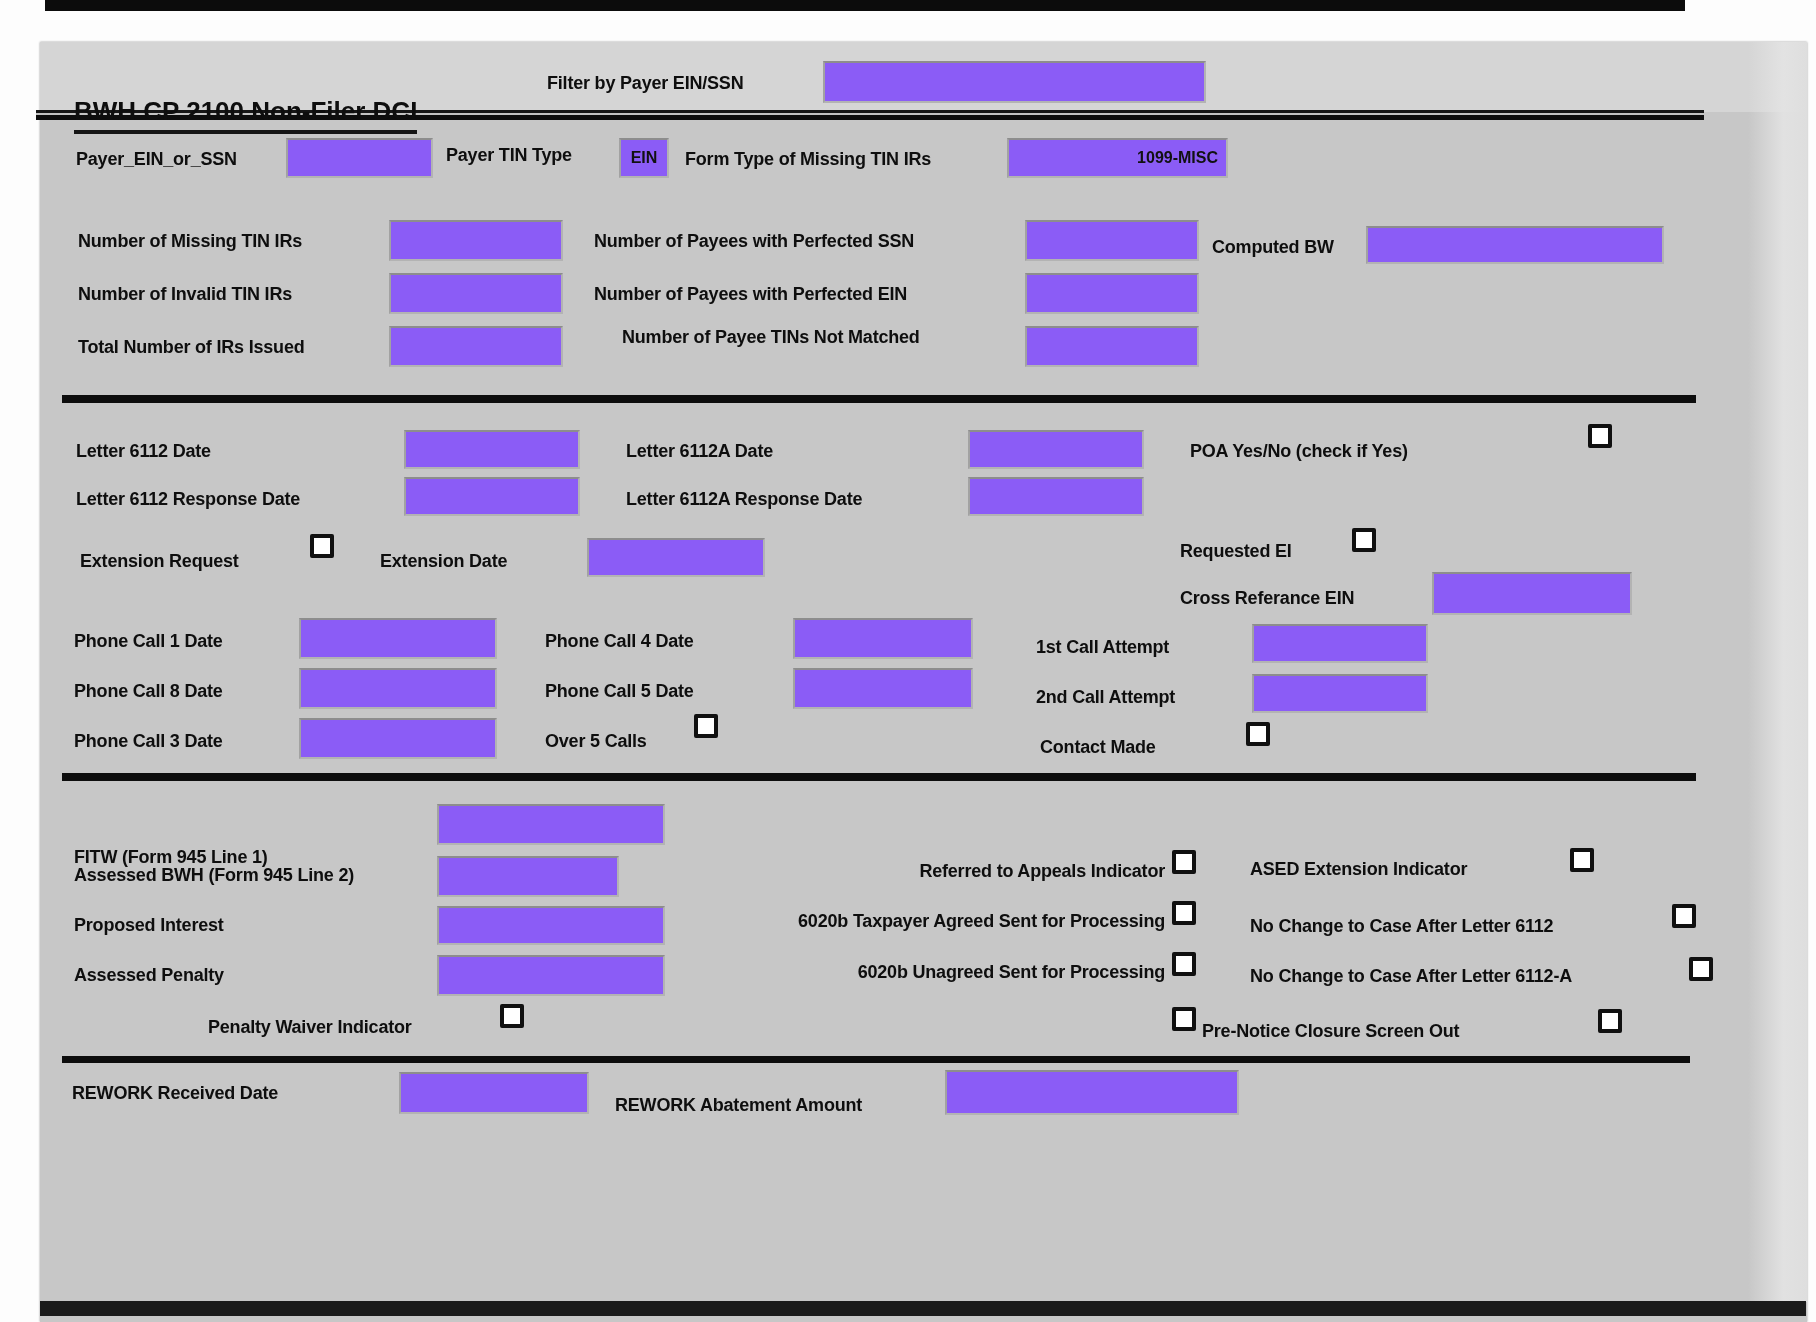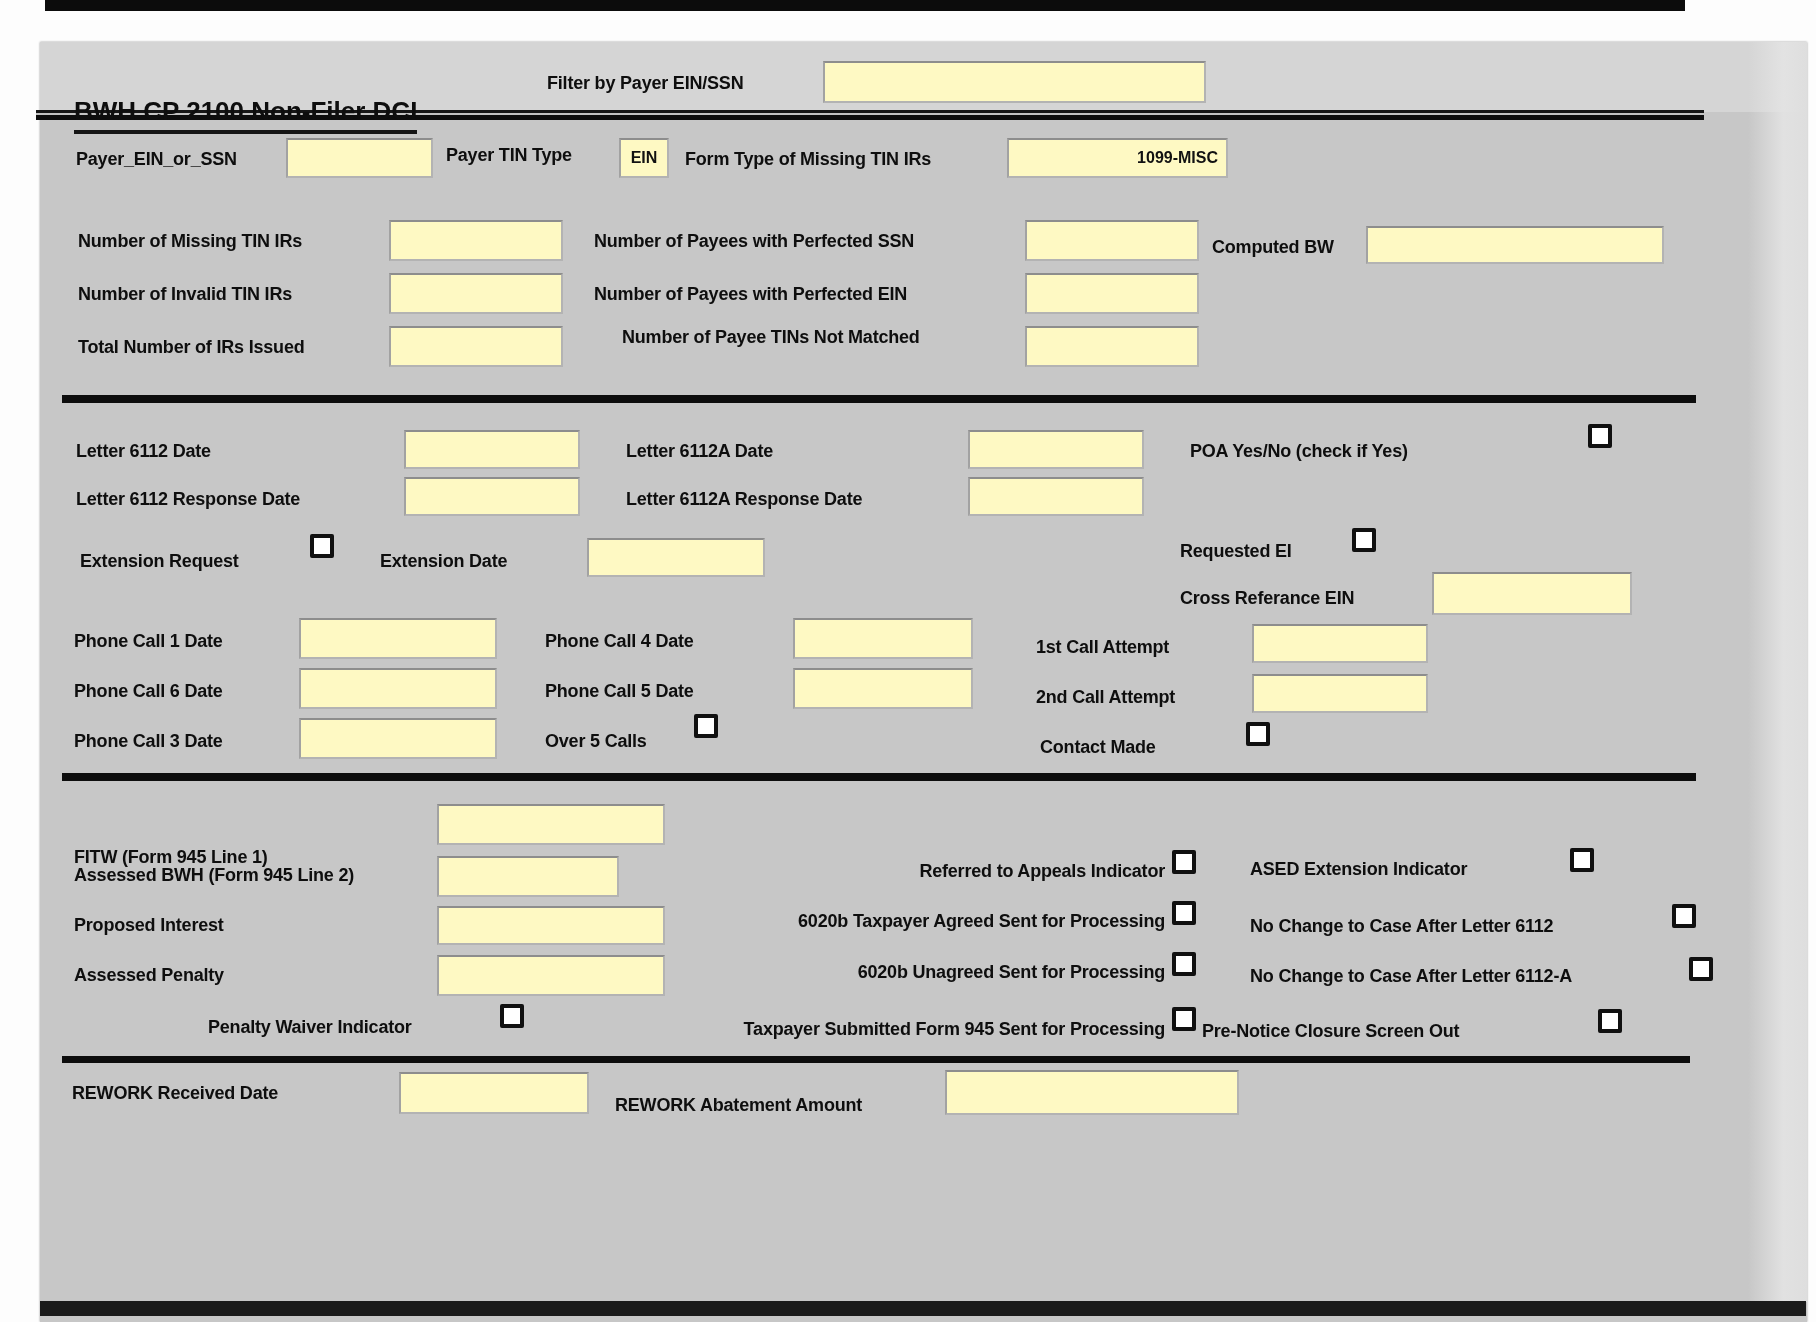--- a/index.html
+++ b/index.html
@@ -11,21 +11,21 @@
   .headerband{position:absolute;left:40px;top:42px;width:1767px;height:70px;background:#d5d5d5;}
   .rightshade{position:absolute;left:1748px;top:42px;width:59px;height:1260px;
               background:linear-gradient(90deg, rgba(222,222,222,0) 0%, rgba(228,228,228,.9) 60%, #dedede 100%);}
   .sep{position:absolute;background:#0d0d0d;}
   .sep.dbl{background:linear-gradient(#161616 0 3px,#c2c2c2 3px 5px,#0d0d0d 5px 100%);}
   .bottombar{position:absolute;left:40px;top:1301px;width:1766px;height:15px;background:#1b1b1b;}
   .lbl{position:absolute;font-weight:bold;font-size:18px;line-height:26px;color:#0e0e0e;
        white-space:nowrap;letter-spacing:-0.2px;}
   .title{position:absolute;left:74px;top:56px;font-weight:bold;font-size:26px;color:#0e0e0e;
          border-bottom:4px solid #151515;padding-bottom:3px;white-space:nowrap;margin-top:40px;}
-  .box{position:absolute;background:#fef9c3;border:2px solid #b3b3b3;border-top-color:#8d8d8d;
+  .box{position:absolute;background:#8b5cf6;border:2px solid #b3b3b3;border-top-color:#8d8d8d;
        border-left-color:#a2a2a2;box-sizing:border-box;font-family:"Liberation Sans",sans-serif;
        font-weight:bold;font-size:16px;color:#111;padding:0 8px;outline:none;}
   .box.center{text-align:center;padding:0 2px;}
   .box.right{text-align:right;padding-right:8px;}
   .cb{position:absolute;width:24px;height:24px;box-sizing:border-box;background:#fff;
       border:4px solid #101010;border-radius:2px;cursor:pointer;}
   .r{text-align:right;}
 </style>
 </head>
 <body>
@@ -93,21 +93,21 @@
   <div class="lbl" style="left:1180px;top:585px;">Cross Referance EIN</div>
   <input class="box" style="left: 1432px; top: 572px; width: 200px; height: 43px;" value="">
 
   <div class="lbl" style="left:74px;top:628px;">Phone Call 1 Date</div>
   <input class="box" style="left: 299px; top: 618px; width: 198px; height: 41px;" value="">
   <div class="lbl" style="left:545px;top:628px;">Phone Call 4 Date</div>
   <input class="box" style="left: 793px; top: 618px; width: 180px; height: 41px;" value="">
   <div class="lbl" style="left:1036px;top:634px;">1st Call Attempt</div>
   <input class="box" style="left: 1252px; top: 624px; width: 176px; height: 39px;" value="">
 
-  <div class="lbl" style="left:74px;top:678px;">Phone Call 6 Date</div>
+  <div class="lbl" style="left:74px;top:678px;">Phone Call 8 Date</div>
   <input class="box" style="left: 299px; top: 668px; width: 198px; height: 41px;" value="">
   <div class="lbl" style="left:545px;top:678px;">Phone Call 5 Date</div>
   <input class="box" style="left: 793px; top: 668px; width: 180px; height: 41px;" value="">
   <div class="lbl" style="left:1036px;top:684px;">2nd Call Attempt</div>
   <input class="box" style="left: 1252px; top: 674px; width: 176px; height: 39px;" value="">
 
   <div class="lbl" style="left:74px;top:728px;">Phone Call 3 Date</div>
   <input class="box" style="left: 299px; top: 718px; width: 198px; height: 41px;" value="">
   <div class="lbl" style="left:545px;top:728px;">Over 5 Calls</div>
   <div class="cb" style="left:694px;top:714px;"></div>
@@ -133,21 +133,20 @@
 
   <div class="lbl" style="left:74px;top:962px;">Assessed Penalty</div>
   <input class="box" style="left: 437px; top: 955px; width: 228px; height: 41px;" value="">
   <div class="lbl r" style="right:651px;top:959px;">6020b Unagreed Sent for Processing</div>
   <div class="cb" style="left:1172px;top:952px;"></div>
   <div class="lbl" style="left:1250px;top:963px;">No Change to Case After Letter 6112-A</div>
   <div class="cb" style="left:1689px;top:957px;"></div>
 
   <div class="lbl" style="left:208px;top:1014px;">Penalty Waiver Indicator</div>
   <div class="cb" style="left:500px;top:1004px;"></div>
-  <div class="lbl r" style="right:651px;top:1016px;">Taxpayer Submitted Form 945 Sent for Processing</div>
   <div class="cb" style="left:1172px;top:1007px;"></div>
   <div class="lbl" style="left:1202px;top:1018px;text-align:center;">Pre-Notice Closure Screen Out</div>
   <div class="cb" style="left:1598px;top:1009px;"></div>
 
   <div class="lbl" style="left:72px;top:1080px;">REWORK Received Date</div>
   <input class="box" style="left: 399px; top: 1072px; width: 190px; height: 42px;" value="">
   <div class="lbl" style="left:615px;top:1080px;margin-top:12px;">REWORK Abatement Amount</div>
   <input class="box" style="left: 945px; top: 1070px; width: 294px; height: 45px;" value="">
 
 </div>

